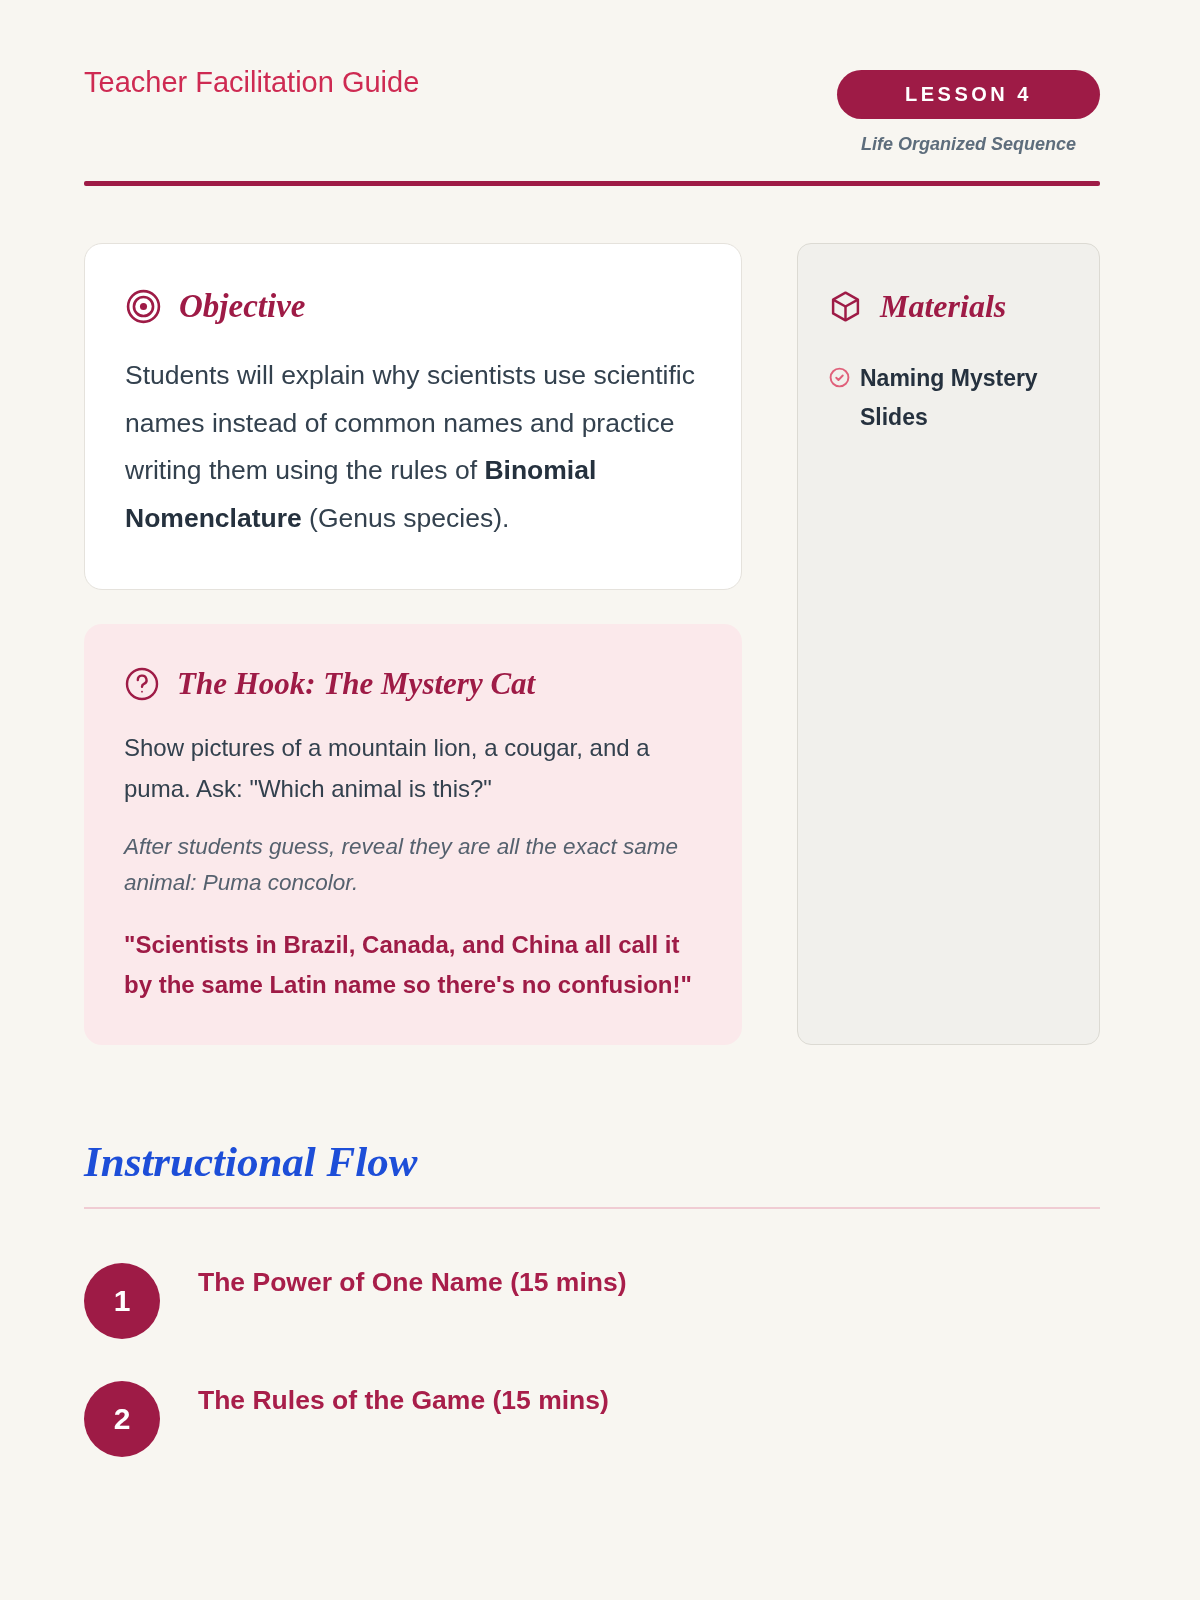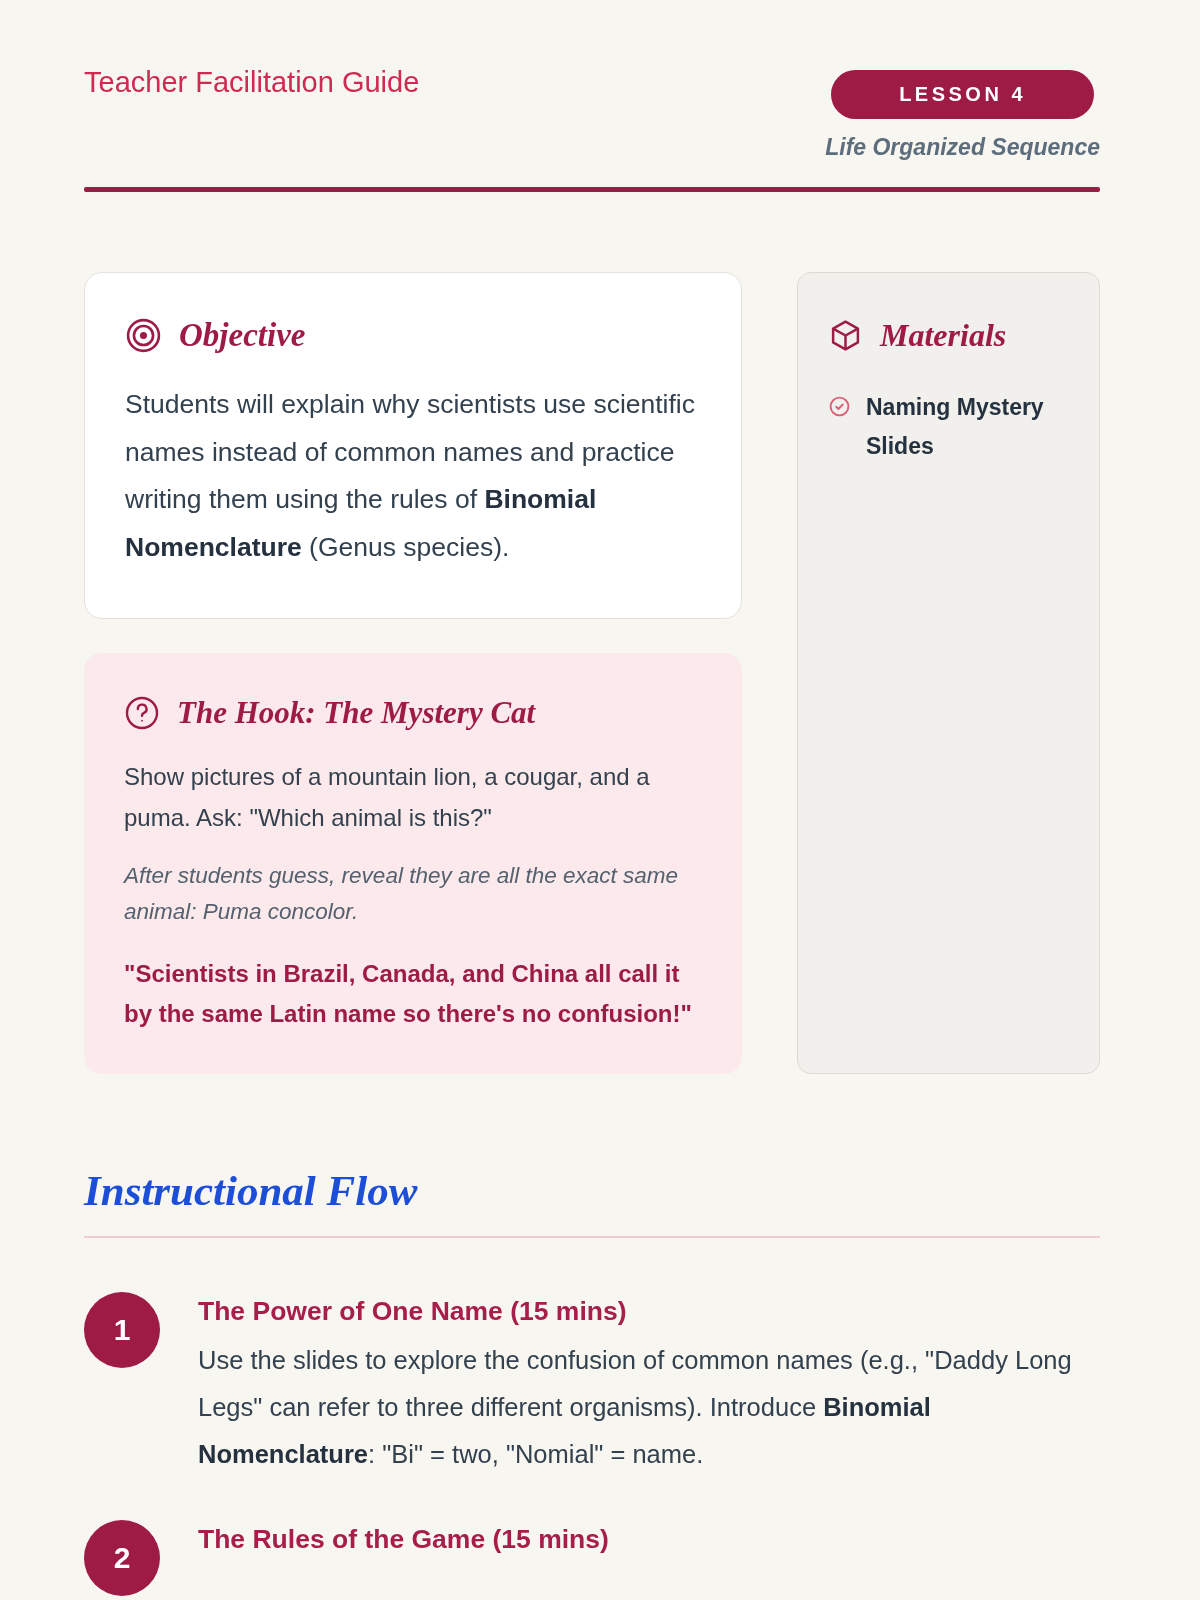--- a/index.html
+++ b/index.html
@@ -38,28 +38,28 @@
     letter-spacing: 3.5px;
     width: 263px;
     text-align: center;
     padding: 13px 0;
     border-radius: 26px;
   }
   .series {
     margin-top: 15px;
     font-style: italic;
     font-weight: 700;
-    font-size: 23px;
+    font-size: 18px;
     color: #5d6d7c;
   }
   .rule { height: 5px; background: #9e1b46; margin-top: 26px; border-radius: 2px; }
 
   
   .grid {
-    margin-top: 80px;
+    margin-top: 57px;
     display: grid;
     grid-template-columns: 658px 303px;
     column-gap: 55px;
     align-items: stretch;
   }
   .card { border-radius: 18px; }
   .card-head { display: flex; align-items: center; gap: 17px; }
   .card-title {
     font-family: "Liberation Serif", serif;
     font-style: italic;
@@ -91,21 +91,21 @@
   .materials-card {
     background: #f1f0ec;
     border: 1px solid #dcdad3;
     border-radius: 14px;
     padding: 44px 15px 30px 30px;
   }
   .materials-card .card-title { font-size: 32px; }
   .materials-list { list-style: none; margin-top: 34px; }
   .materials-item {
     display: flex;
-    gap: 15px;
+    gap: 9px;
     margin-bottom: 30px;
     font-size: 23px;
     font-weight: 700;
     line-height: 1.7;
     color: #25313e;
   }
   .materials-item .bullet { margin-top: 7px; }
 
   
   .flow-heading {
@@ -222,21 +222,20 @@
 
   <h2 class="flow-heading">Instructional Flow</h2>
   <div class="flow-divider"></div>
 
   <div class="steps">
 
     <div class="step">
       <div class="step-num">1</div>
       <div class="step-content">
         <div class="step-title">The Power of One Name (15 mins)</div>
-        <p class="step-text"><span>Use the slides to explore the confusion of common names (e.g., "Daddy Long Legs" can refer to three different organisms). Introduce </span><strong>Binomial Nomenclature</strong><span>: "Bi" = two, "Nomial" = name.</span></p>
       </div>
     </div>
 
     <div class="step">
       <div class="step-num">2</div>
       <div class="step-content">
         <div class="step-title">The Rules of the Game (15 mins)</div>
       </div>
     </div>
 

